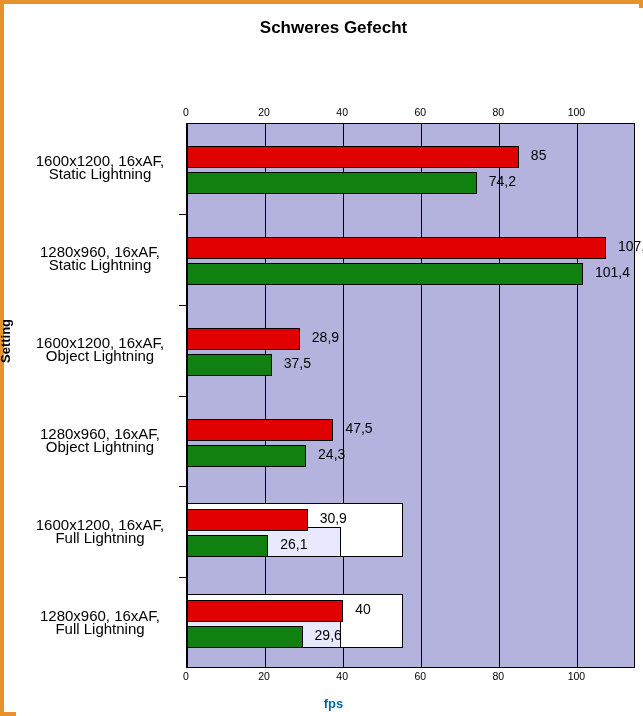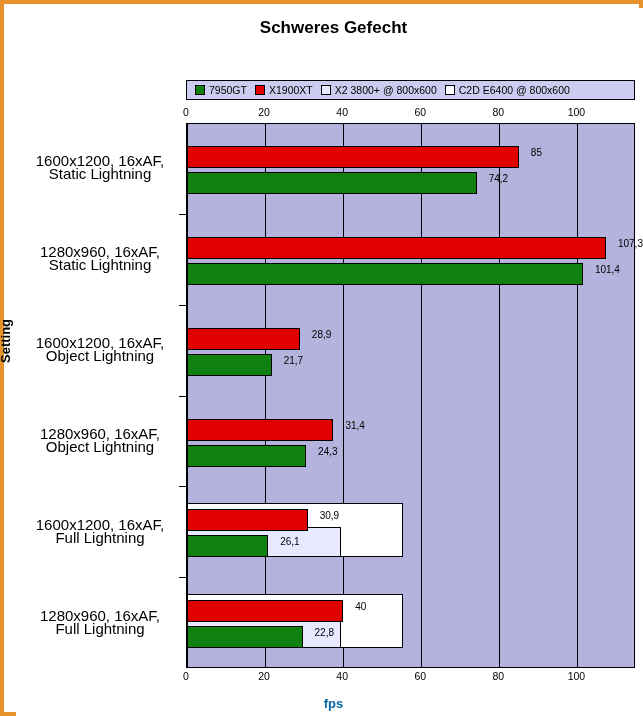--- a/index.html
+++ b/index.html
@@ -67,49 +67,31 @@
     position:absolute;right:0;width:160px;text-align:center;
     font-size:15px;color:#000;line-height:13px;
   }
   .tickmark{position:absolute;left:163px;width:7px;height:1px;background:#000;}
   .bar{position:absolute;height:22px;box-sizing:border-box;border:1px solid #000;}
   .bar.green{background:#108010;}
   .bar.red{background:#e00000;}
   .bar.white{background:#ffffff;}
   .bar.lav{background:#e8e8ff;}
   .bar-value{
-    position:absolute;font-size:10px;color:#000;white-space:nowrap;padding-left:8px;
+    position:absolute;font-size:14px;color:#000;white-space:nowrap;padding-left:8px;
   }
 </style>
 </head>
 <body>
 
 <div id="frame">
   <div id="inner">
 
     <div class="title">Schweres Gefecht</div>
 
-    <div class="legend" id="legend">
-        <div class="legend-item">
-          <span class="legend-swatch" style="background: rgb(16, 128, 16);"></span>
-          <span class="legend-label">7950GT</span>
-        </div>
-        <div class="legend-item">
-          <span class="legend-swatch" style="background: rgb(224, 0, 0);"></span>
-          <span class="legend-label">X1900XT</span>
-        </div>
-        <div class="legend-item">
-          <span class="legend-swatch" style="background: rgb(232, 232, 255);"></span>
-          <span class="legend-label">X2 3800+ @ 800x600</span>
-        </div>
-        <div class="legend-item">
-          <span class="legend-swatch" style="background: rgb(255, 255, 255);"></span>
-          <span class="legend-label">C2D E6400 @ 800x600</span>
-        </div>
-      </div>
 
     <div class="plot" id="plot">
         <div class="vgrid" style="left: 0px;"></div>
         <div class="vgrid" style="left: 78.087px;"></div>
         <div class="vgrid" style="left: 156.174px;"></div>
         <div class="vgrid" style="left: 234.261px;"></div>
         <div class="vgrid" style="left: 312.348px;"></div>
         <div class="vgrid" style="left: 390.435px;"></div>
         <div class="bar red" style="left: 0px; top: 22px; width: 331.87px;"></div>
         <div class="bar green" style="left: 0px; top: 48px; width: 289.703px;"></div>
@@ -154,41 +136,41 @@
         </div>
         <div class="tickmark" style="top: 205.833px;"></div>
         <div class="bar-value" style="left: 593.937px; top: 229.833px;">107,3</div>
         <div class="bar-value" style="left: 570.901px; top: 255.833px;">101,4</div>
         <div class="cat-label" style="top: 328.083px; left: 4px; width: 160px;">
           <div>1600x1200, 16xAF,</div>
           <div>Object Lightning</div>
         </div>
         <div class="tickmark" style="top: 296.667px;"></div>
         <div class="bar-value" style="left: 287.836px; top: 320.667px;">28,9</div>
-        <div class="bar-value" style="left: 259.724px; top: 346.667px;">21,7</div>
+        <div class="bar-value" style="left: 259.724px; top: 346.667px;">37,5</div>
         <div class="cat-label" style="top: 418.917px; left: 4px; width: 160px;">
           <div>1280x960, 16xAF,</div>
           <div>Object Lightning</div>
         </div>
         <div class="tickmark" style="top: 387.5px;"></div>
-        <div class="bar-value" style="left: 321.413px; top: 411.5px;">31,4</div>
+        <div class="bar-value" style="left: 321.413px; top: 411.5px;">47,5</div>
         <div class="bar-value" style="left: 294.083px; top: 437.5px;">24,3</div>
         <div class="cat-label" style="top: 509.75px; left: 4px; width: 160px;">
           <div>1600x1200, 16xAF,</div>
           <div>Full Lightning</div>
         </div>
         <div class="tickmark" style="top: 478.333px;"></div>
         <div class="bar-value" style="left: 295.644px; top: 502.333px;">30,9</div>
         <div class="bar-value" style="left: 256.21px; top: 528.333px;">26,1</div>
         <div class="cat-label" style="top: 600.583px; left: 4px; width: 160px;">
           <div>1280x960, 16xAF,</div>
           <div>Full Lightning</div>
         </div>
         <div class="tickmark" style="top: 569.167px;"></div>
         <div class="bar-value" style="left: 331.174px; top: 593.167px;">40</div>
-        <div class="bar-value" style="left: 290.569px; top: 619.167px;">22,8</div>
+        <div class="bar-value" style="left: 290.569px; top: 619.167px;">29,6</div>
       </div>
 
     <div class="xlabel">fps</div>
     <div class="ylabel">Setting</div>
 
   </div>
 </div>
 
 </body></html>

